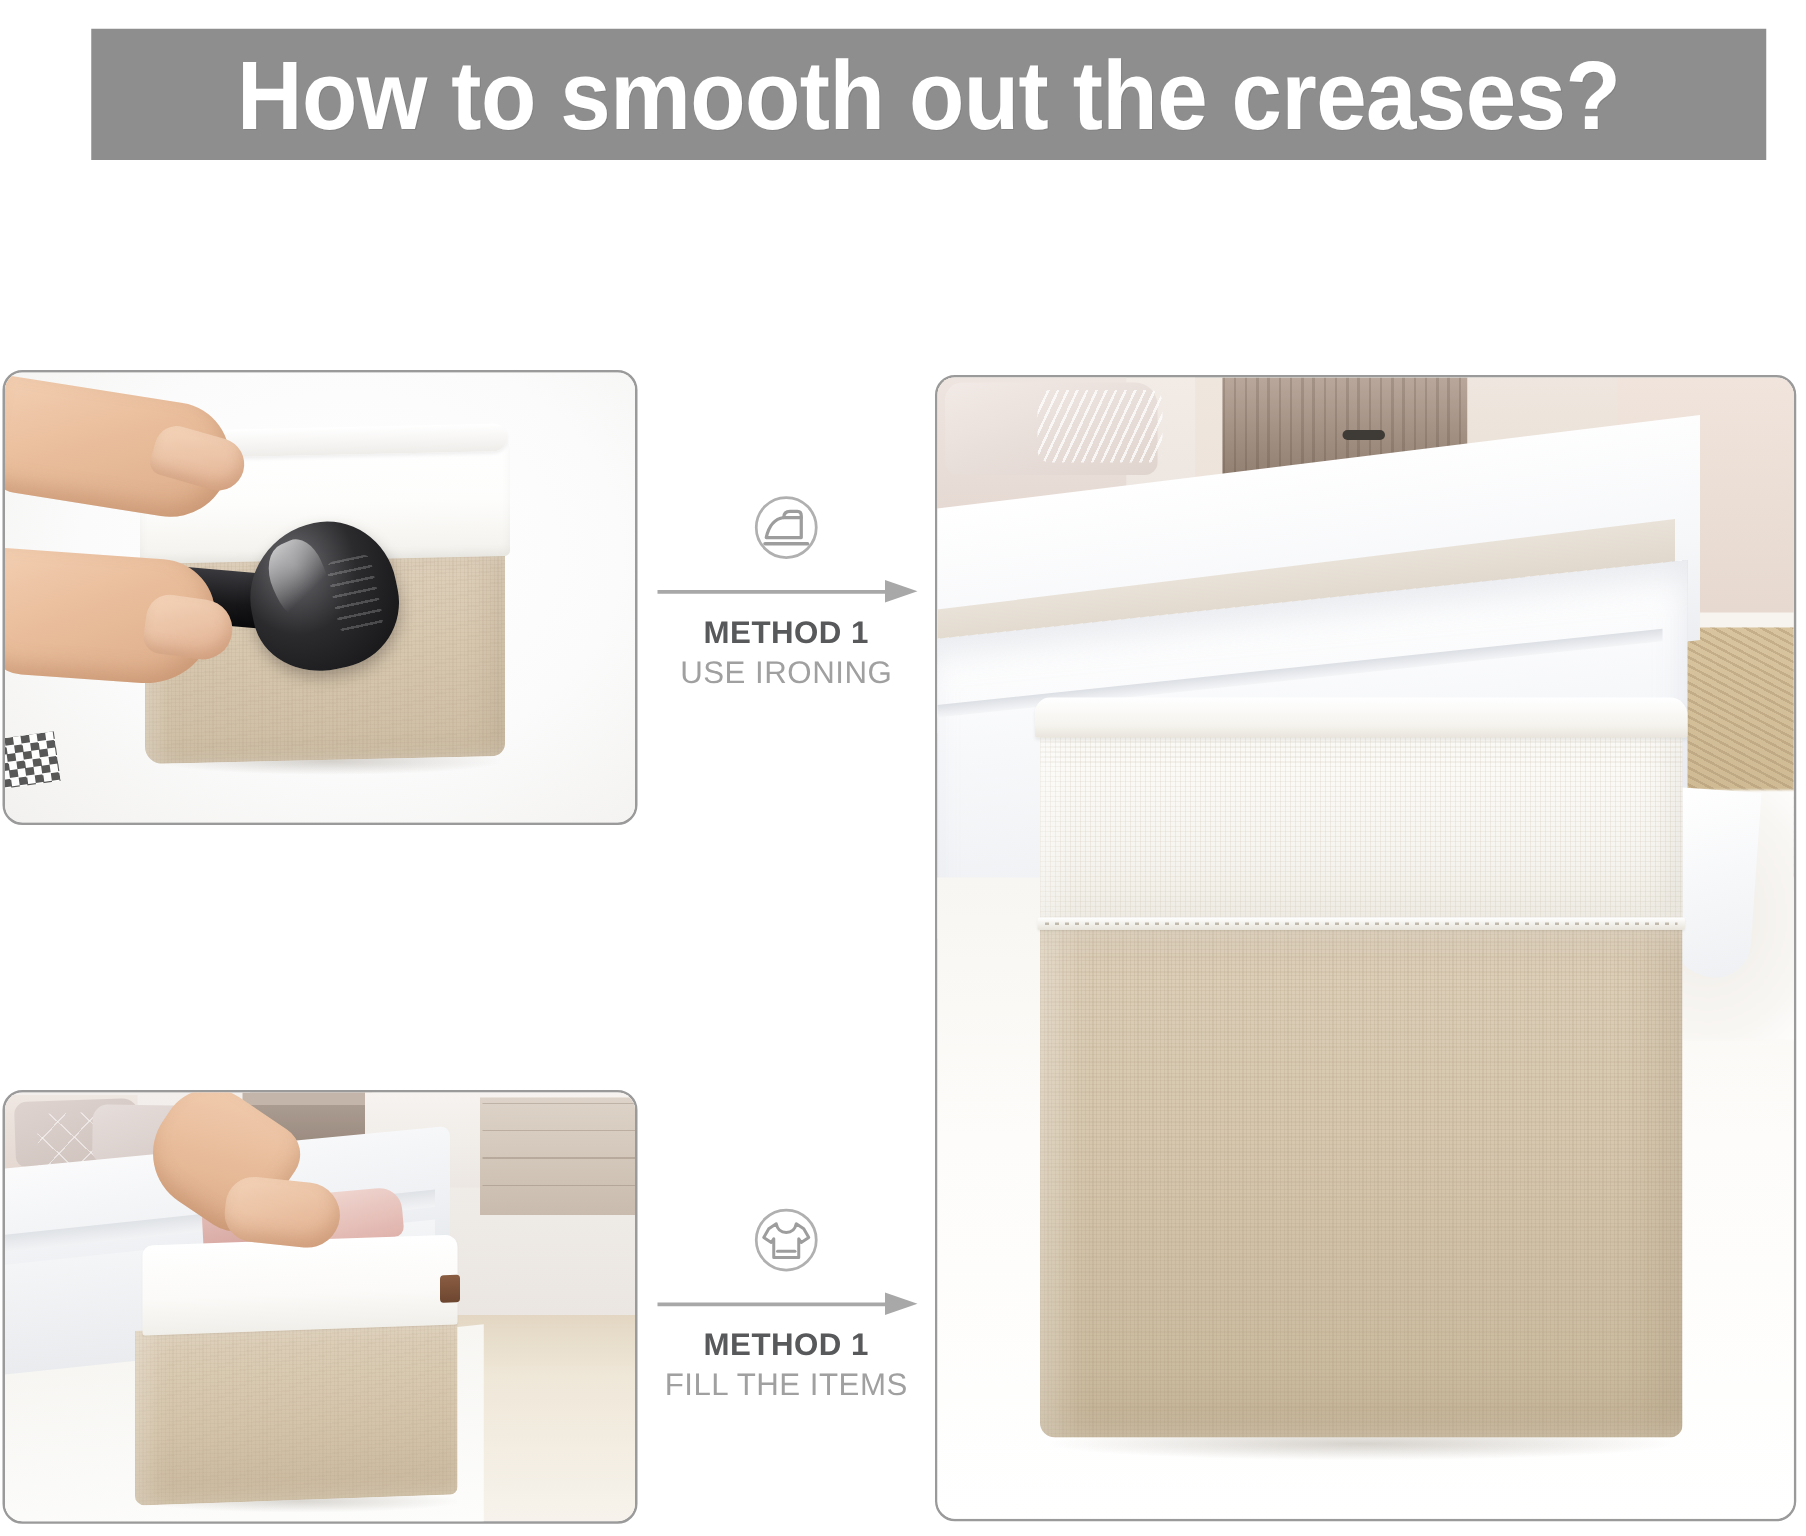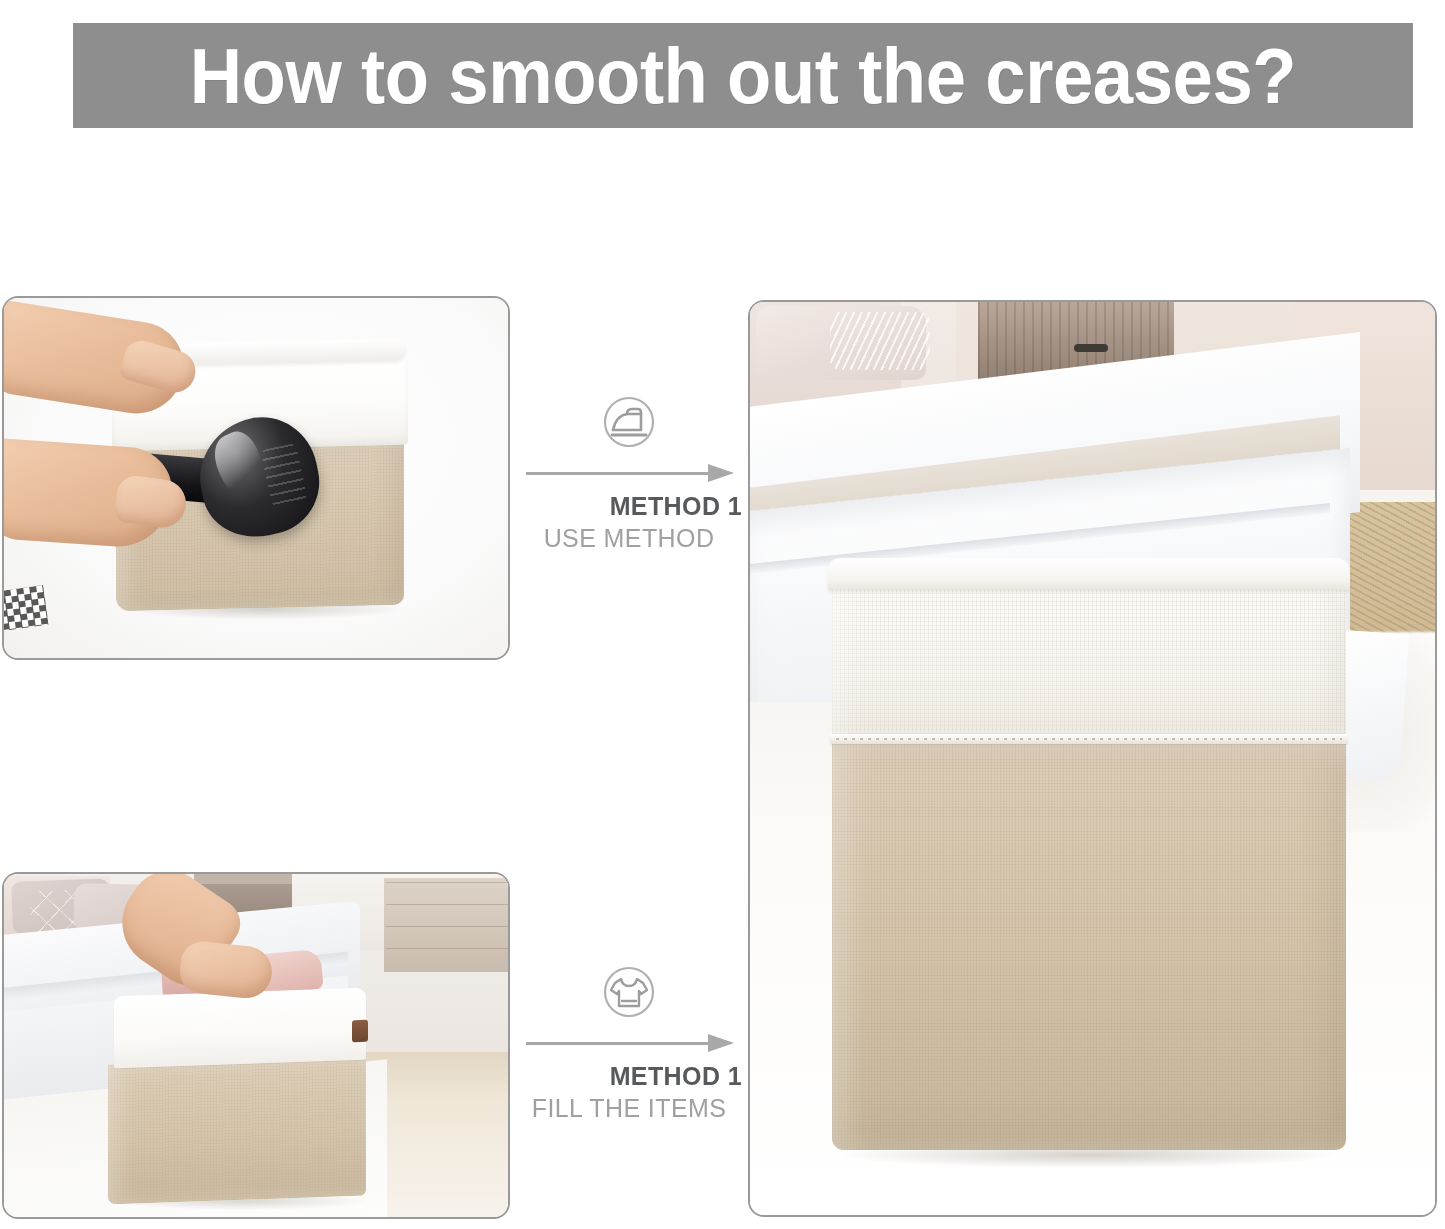--- a/index.html
+++ b/index.html
@@ -393,21 +393,20 @@
     border-top: 9px solid transparent;
     border-bottom: 9px solid transparent;
     border-left: 26px solid #a8a8a8;
   }
   .method-title {
     font-size: 25px;
     font-weight: 700;
     color: #58595b;
     letter-spacing: 0.4px;
     line-height: 1.15;
-    text-align: right;
   }
   .method-sub {
     font-size: 25px;
     font-weight: 400;
     color: #a0a0a0;
     letter-spacing: 0.4px;
     line-height: 1.2;
     margin-top: 2px;
   }
 </style>
@@ -501,21 +500,21 @@
     <circle cx="33" cy="30" r="24" fill="none" stroke="#b0b0b0" stroke-width="2.2"></circle>
     <path d="M17 38 C19 29 24 23 31 22 L45 22 L45 38 Z" fill="none" stroke="#9d9d9d" stroke-width="2.6" stroke-linejoin="round"></path>
     <path d="M31 22 C31 18 33.5 17 36 17 L42 17 C44 17 45 18.5 45 20.5 L45 22" fill="none" stroke="#9d9d9d" stroke-width="2.6" stroke-linecap="round"></path>
     <line x1="16" y1="43" x2="50" y2="43" stroke="#9d9d9d" stroke-width="2.8" stroke-linecap="round"></line>
   </svg>
   <div class="arrow-row">
     <div class="arrow-line"></div>
     <div class="arrow-head"></div>
   </div>
   <div class="method-title">METHOD 1</div>
-  <div class="method-sub">USE METHOD</div>
+  <div class="method-sub">USE IRONING</div>
 </div>
 
 <div class="method-block" id="method-2">
   <svg class="method-icon" viewBox="0 0 66 66">
     <circle cx="33" cy="30" r="24" fill="none" stroke="#b0b0b0" stroke-width="2.2"></circle>
     <path d="M25 17 L19 21 L15 28 L21 32 L23 29 L23 44 L43 44 L43 29 L45 32 L51 28 L47 21 L41 17
              C40 22 37 24 33 24 C29 24 26 22 25 17 Z" fill="none" stroke="#9d9d9d" stroke-width="2.4" stroke-linejoin="round"></path>
     <line x1="26" y1="39" x2="40" y2="39" stroke="#9d9d9d" stroke-width="2.4" stroke-linecap="round"></line>
   </svg>
   <div class="arrow-row">

